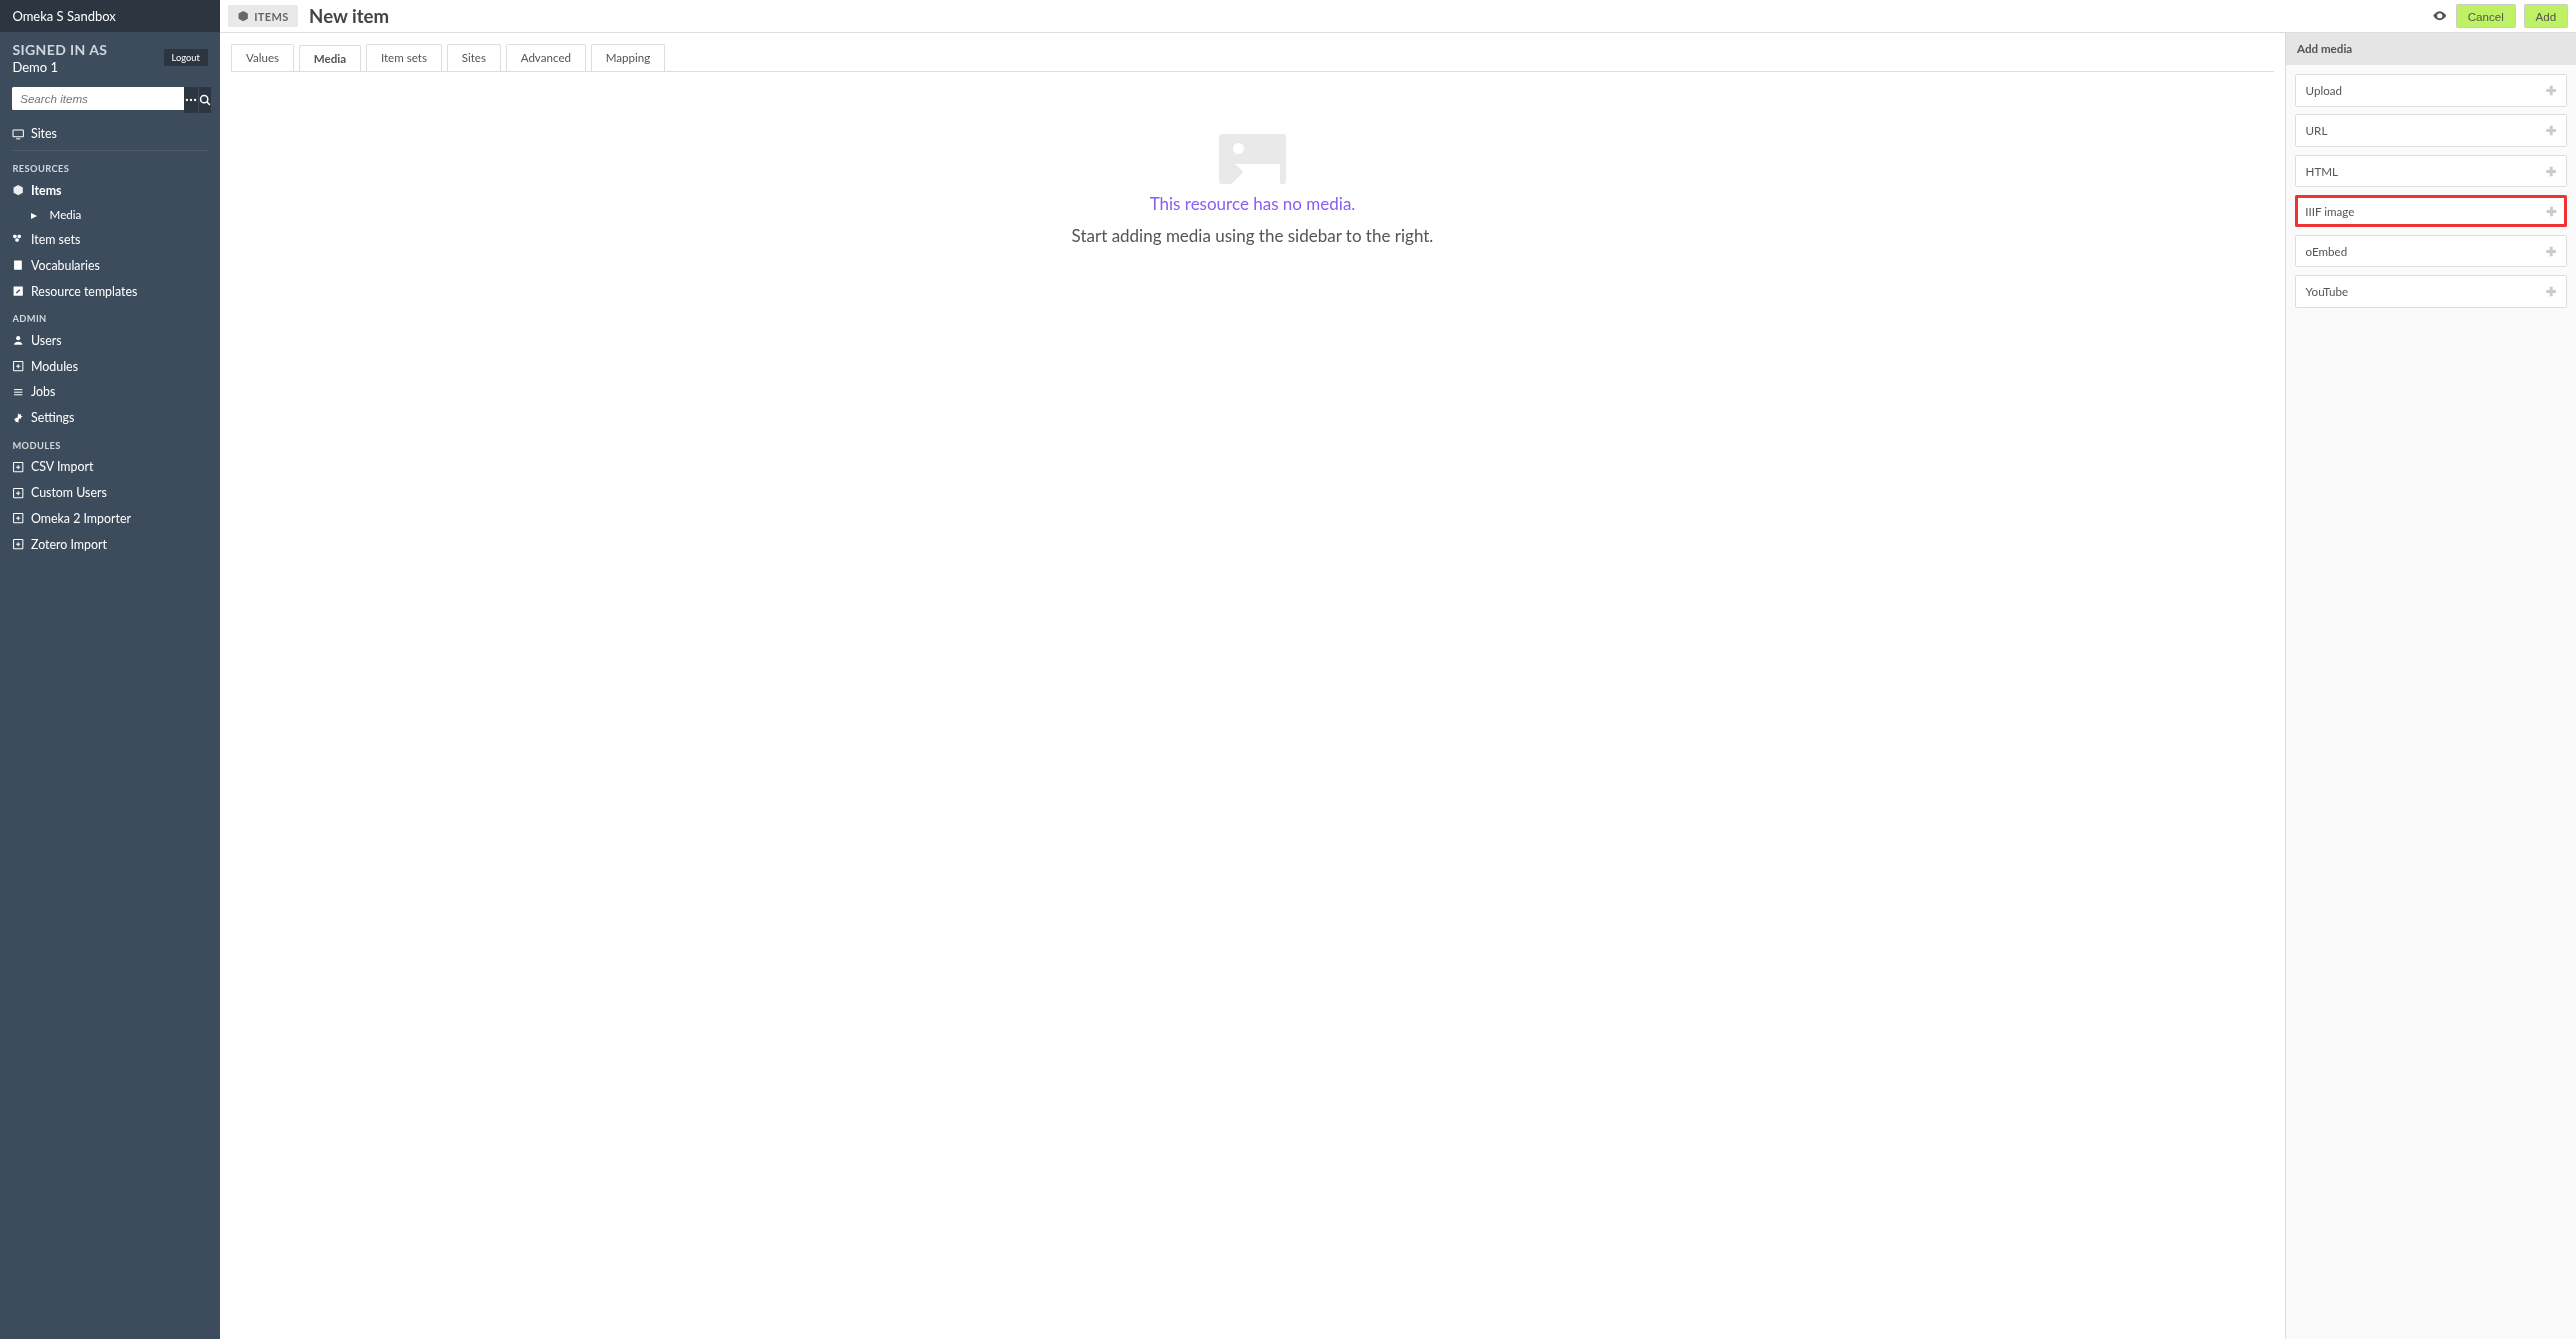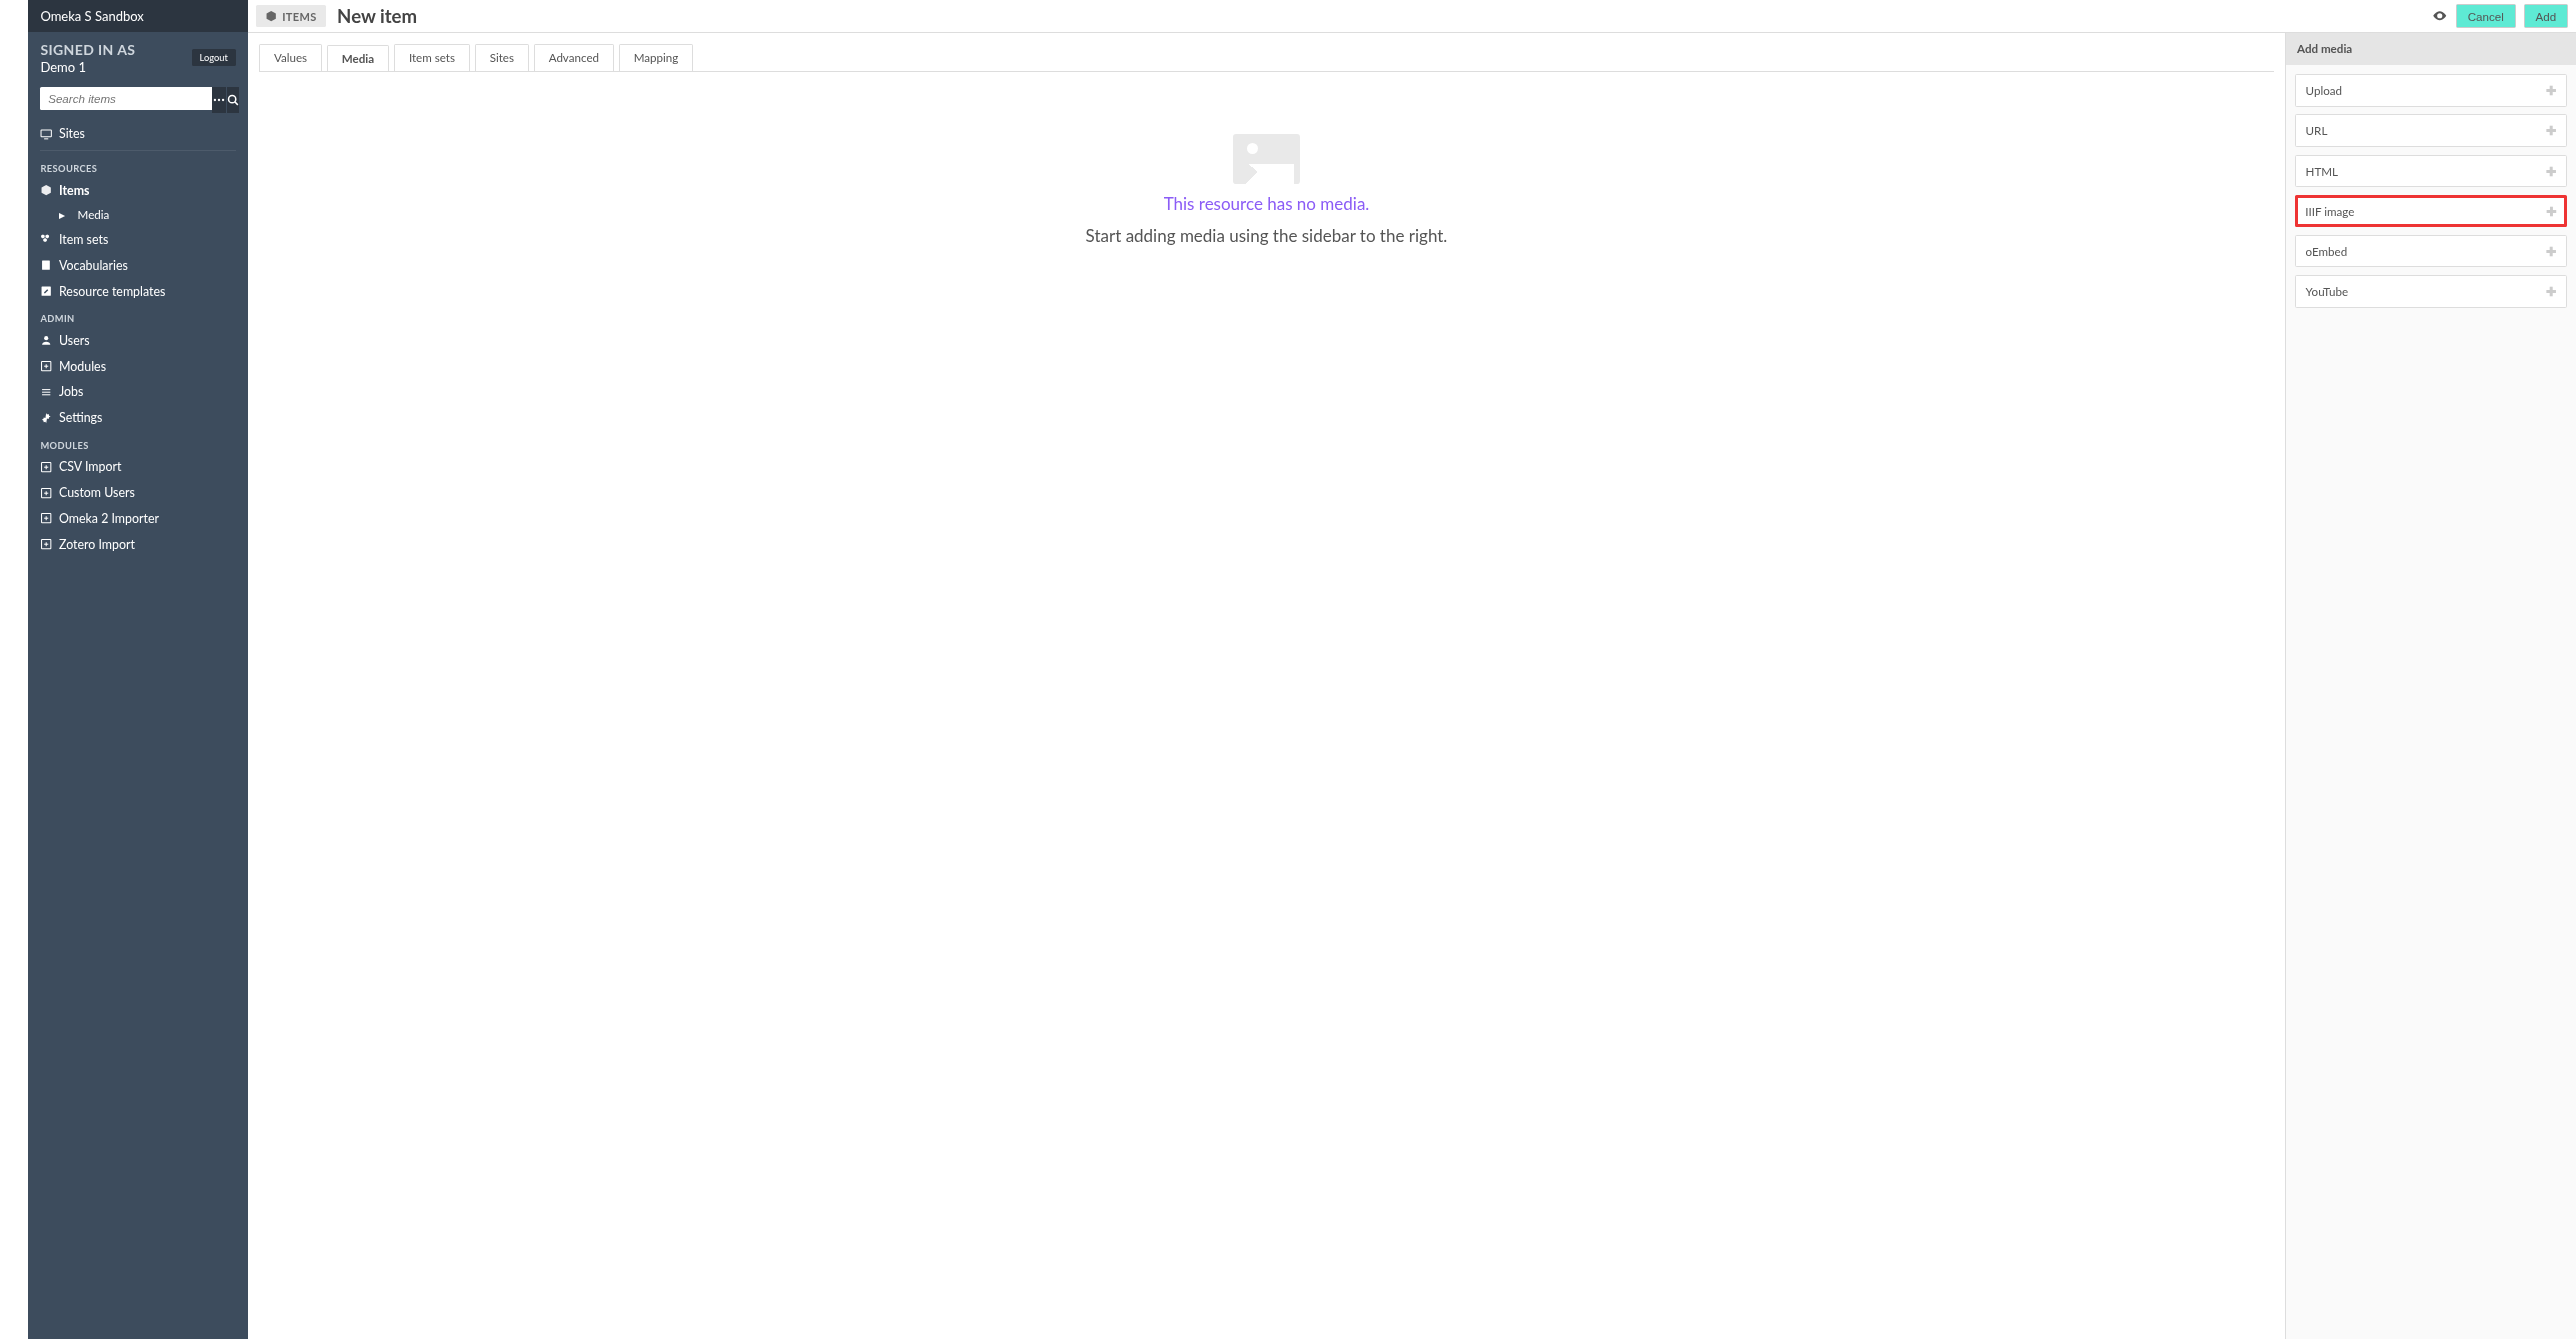--- a/index.html
+++ b/index.html
@@ -1,17 +1,17 @@
 <!DOCTYPE html>
 <html style="font-size:12.4px"><head>
   <meta charset="utf-8">
   <style>
     * { box-sizing: border-box; margin: 0; padding: 0; }
     body { font-family: "Lato", "Helvetica Neue", Arial, sans-serif; font-size: 11.6px; color: #333; overflow: hidden; }
-    .layout { display: flex; height: 100vh; padding-left: 28px; }
+    .layout { display: flex; height: 100vh; }
     
     
     .sidebar { width: 220px; min-width: 220px; background: #3d4c5d; color: #fff; height: 100%; overflow-y: auto; }
     .site-title { background: #2c3540; padding: 7.8px 12.4px; font-size: 13px; }
     .user-block { display: flex; justify-content: space-between; align-items: center; padding: 9.3px 12.4px 6.2px 12.4px; }
     .signed-in { font-size: 14px; font-weight: bold; letter-spacing: 0.4px; color: #cfd6dd; }
     .username { font-size: 13px; margin-top: 0.8px; }
     .logout { background: #2c3540; color: #fff; padding: 3.1px 7.8px; font-size: 9.3px; border-radius: 1.6px; cursor: pointer; }
     
     .search-row { display: flex; padding: 6.2px 12.4px 7.8px 12.4px; }
@@ -27,21 +27,21 @@
     .nav-header { font-size: 9.3px; font-weight: bold; letter-spacing: 0.4px; color: #cfd6dd; padding: 9.3px 12.4px 3.1px 12.4px; }
     
     
     .main { flex: 1; display: flex; flex-direction: column; background: #fff; position: relative; }
     .topbar { display: flex; align-items: center; padding: 3.9px 7.8px; background: #fff; border-bottom: 0.8px solid #ddd; }
     .breadcrumb-box { background: #e9e9e9; display: flex; align-items: center; padding: 4.7px 9.3px; border-radius: 1.6px; cursor: pointer; }
     .breadcrumb-box .label { font-weight: bold; color: #666; font-size: 11px; margin-left: 4.7px; letter-spacing: 0.4px; }
     .page-title { font-size: 18.6px; color: #444; margin-left: 11px; }
     .top-actions { margin-left: auto; display: flex; align-items: center; gap: 7.8px; }
     .icon-btn { cursor: pointer; }
-    .btn { background: #5eead4; border: 0.8px solid #ccc; padding: 4.7px 11px; font-size: 11.6px; color: #555; border-radius: 1.6px; cursor: pointer; }
+    .btn { background: #bef264; border: 0.8px solid #ccc; padding: 4.7px 11px; font-size: 11.6px; color: #555; border-radius: 1.6px; cursor: pointer; }
     
     .body-row { display: flex; flex: 1; overflow: hidden; }
     .content-area { flex: 1; padding: 11px 11px 0 11px; display: flex; flex-direction: column; }
     
     .tabs { display: flex; border-bottom: 0.8px solid #ddd; }
     .tab { padding: 6.2px 14px; border: 0.8px solid #ddd; border-bottom: none; margin-right: 4.7px; background: #fff; color: #555; font-size: 11.6px; cursor: pointer; border-radius: 1.6px 1.6px 0 0; }
     .tab.active { font-weight: bold; position: relative; top: 0.8px; background: #fff; }
     
     .empty-state { flex: 1; display: flex; flex-direction: column; align-items: center; justify-content: flex-start; padding-top: 62px; color: #666; }
     .empty-icon { width: 67px; height: 50px; background: #e9e9e9; border-radius: 3.1px; margin-bottom: 9.3px; position: relative; }

